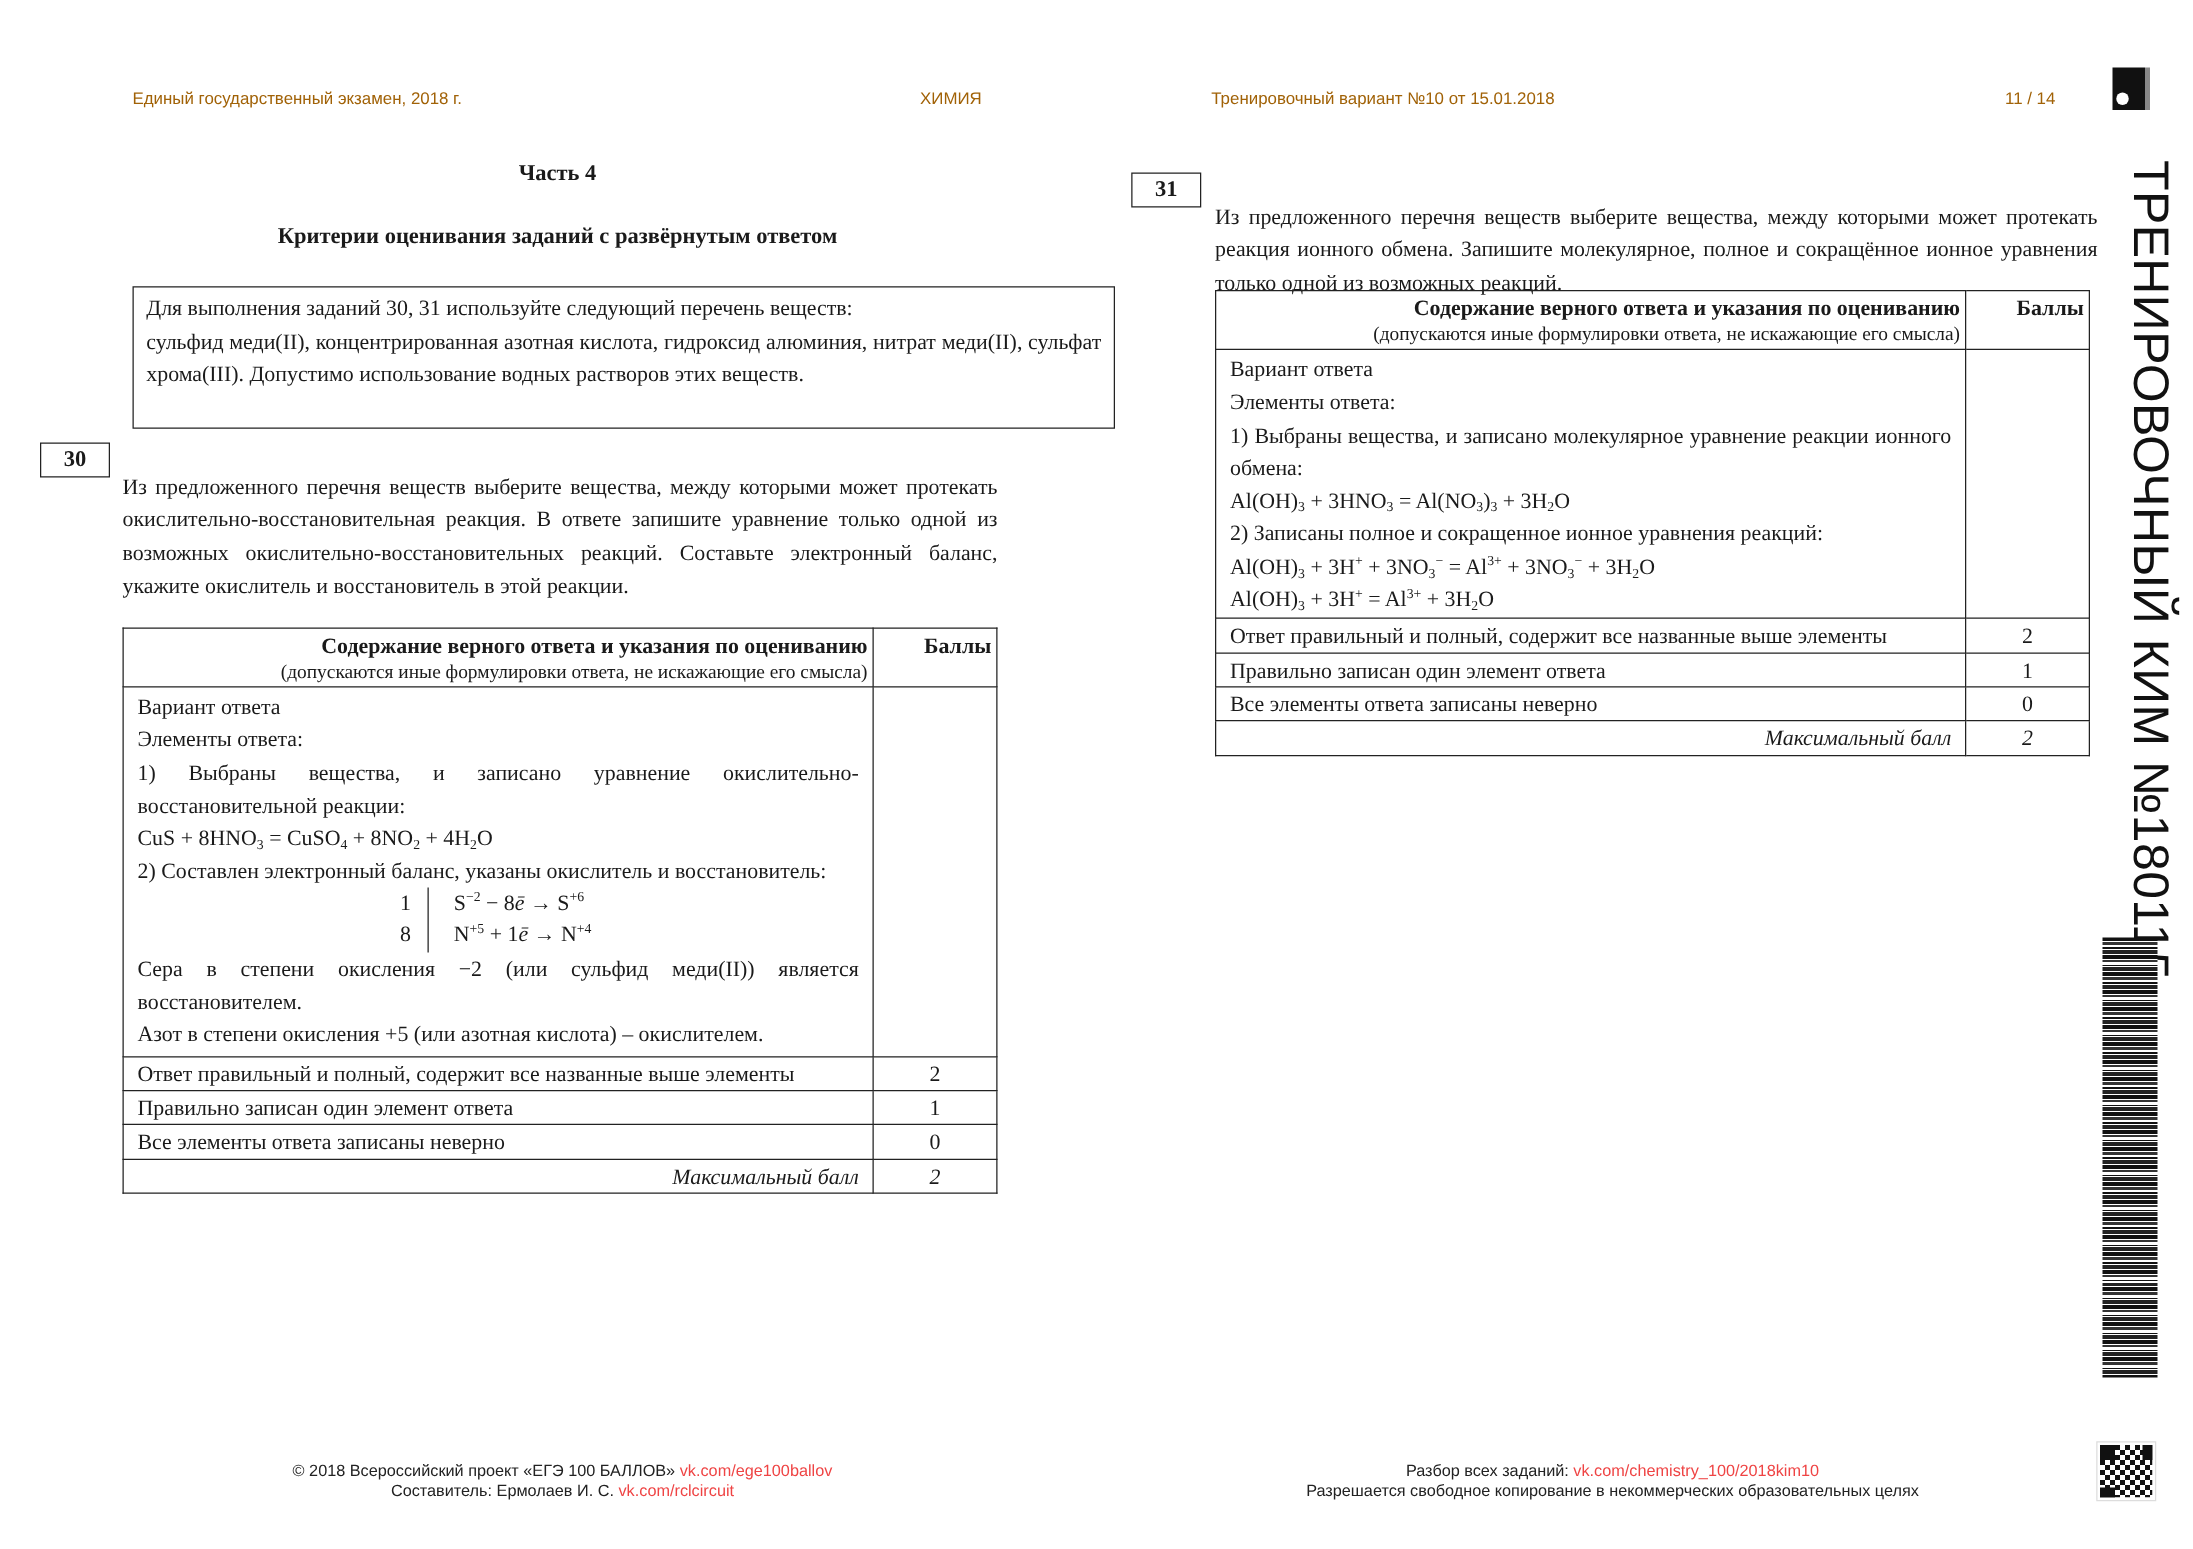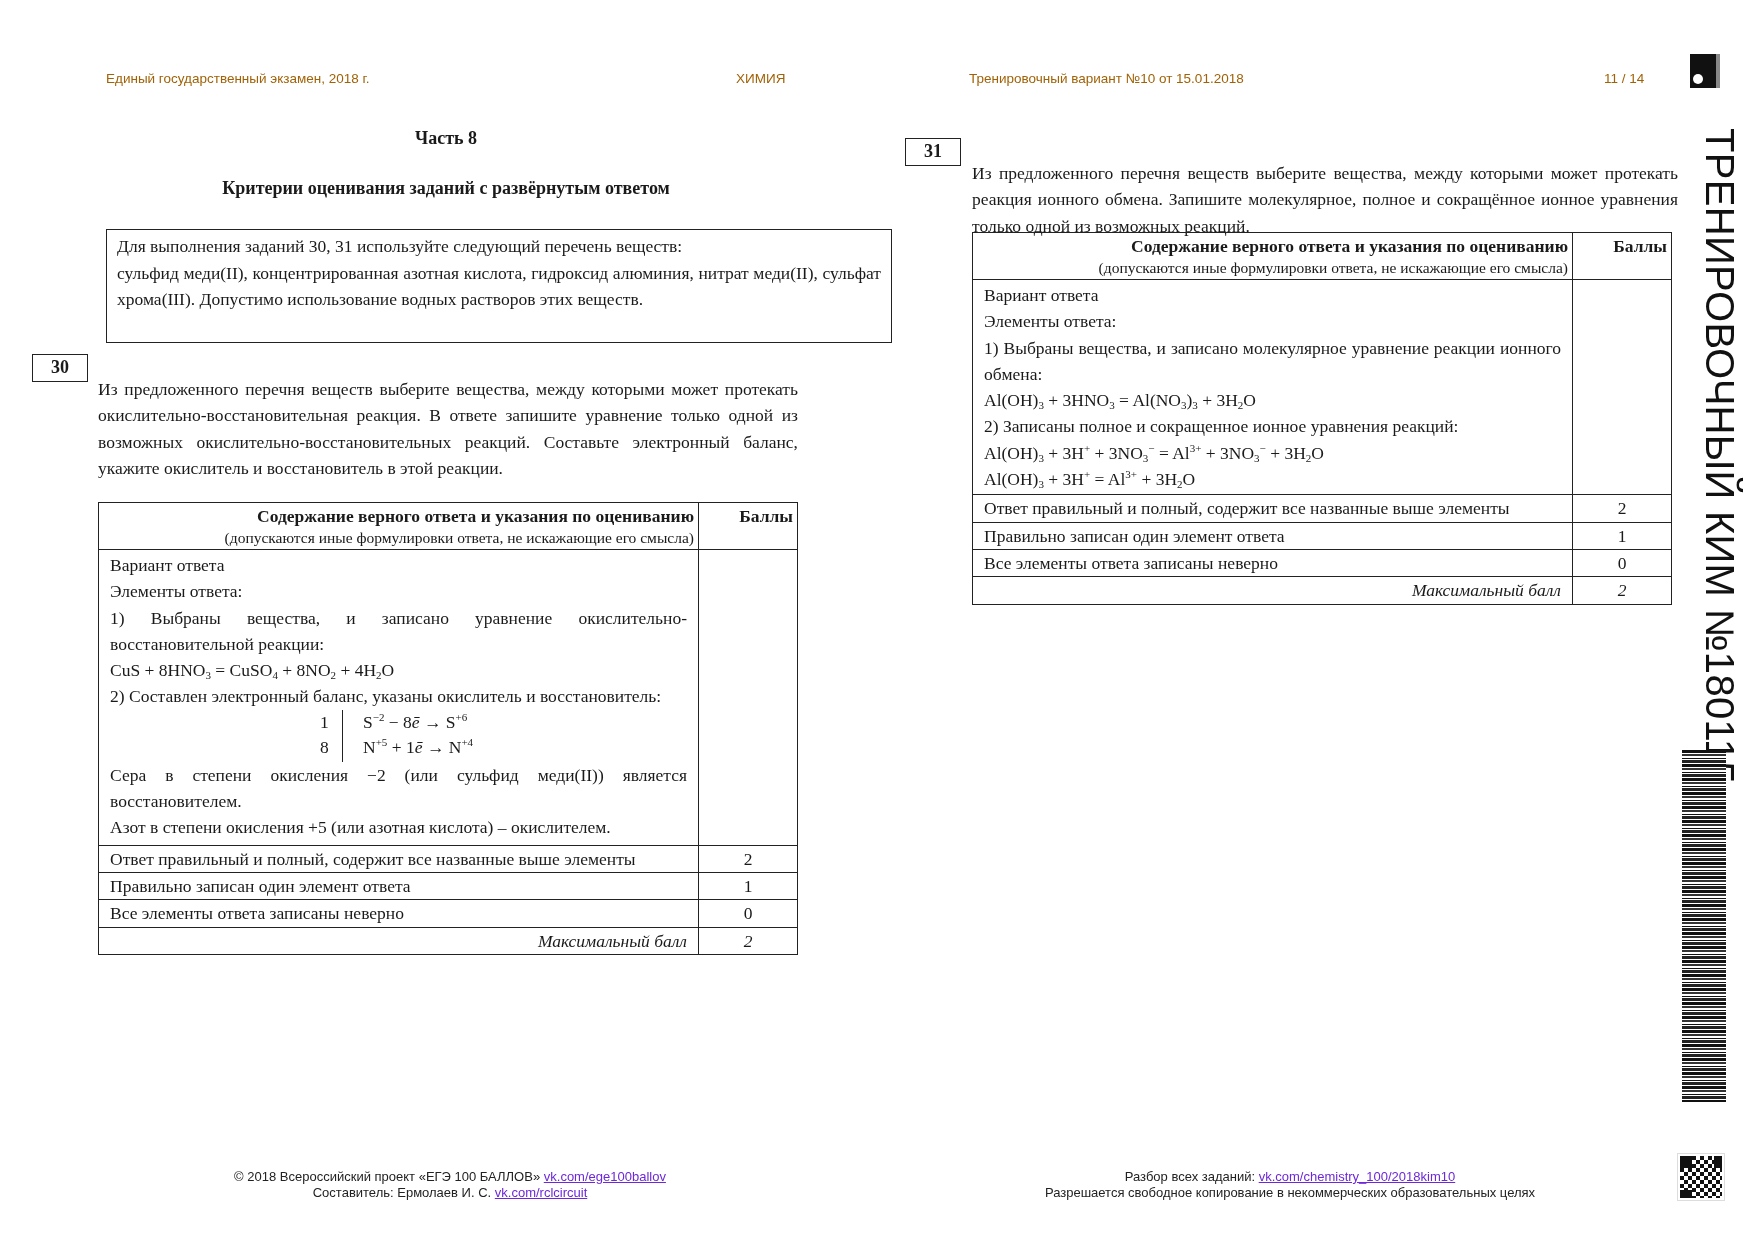--- a/index.html
+++ b/index.html
@@ -36,40 +36,40 @@
   .balance .coefs { width: 22px; text-align: right; padding-right: 6px; line-height: 25px; }
   .balance .halfs { border-left: 1.3px solid #222; padding-left: 20px; line-height: 25px; }
 
   .side-title { position: absolute; left: 1684px; top: 128px; width: 60px; height: 600px; }
   .side-title span { position: absolute; left: 0; top: 0; transform-origin: 0 0; transform: translate(58px, 0) rotate(90deg); white-space: nowrap; font-family: "Liberation Sans", sans-serif; font-size: 40px; color: #111; letter-spacing: 0.3px; }
 
   .barcode { position: absolute; left: 1682px; top: 750px; width: 44px; height: 352px;
     background: repeating-linear-gradient(to bottom, #111 0px, #111 3px, #fff 3px, #fff 4px, #333 4px, #333 6px, #fff 6px, #fff 8px, #111 8px, #111 9px, #fff 9px, #fff 10px, #222 10px, #222 13px, #fff 13px, #fff 14px); }
 
   .footer { position: absolute; font-family: "Liberation Sans", sans-serif; font-size: 13px; color: #222; text-align: center; line-height: 16px; }
-  .footer a { color: #6d28d9; text-decoration: underline; }
+  .footer a { color: #ef4444; }
 
   .qr { position: absolute; left: 1678px; top: 1154px; width: 46px; height: 46px;
     background:
       linear-gradient(#111,#111) 0 0/12px 12px no-repeat,
       linear-gradient(#111,#111) 34px 0/12px 12px no-repeat,
       linear-gradient(#111,#111) 0 34px/12px 12px no-repeat,
       repeating-conic-gradient(#111 0 25%, #fff 0 50%) 0 0/8px 8px;
     border: 2px solid #fff; outline: 1px solid #ddd; }
 </style>
 </head>
 <body>
 
 <div class="hdr" style="left:106px;">Единый государственный экзамен, 2018 г.</div>
 <div class="hdr" style="left:736px;">ХИМИЯ</div>
 <div class="hdr" style="left:969px;">Тренировочный вариант №10 от 15.01.2018</div>
 <div class="hdr" style="left:1604px;">11 / 14</div>
 <div class="corner-mark"></div>
 
-<div class="title" style="left:346px; top:128px; width:200px;">Часть 8</div>
+<div class="title" style="left:346px; top:128px; width:200px;">Часть 4</div>
 <div class="title" style="left:146px; top:178px; width:600px;">Критерии оценивания заданий с развёрнутым ответом</div>
 
 <div class="intro-box">
   <div class="p1">Для выполнения заданий 30, 31 используйте следующий перечень веществ:</div>
   <div>сульфид меди(II), концентрированная азотная кислота, гидроксид алюминия, нитрат меди(II), сульфат хрома(III). Допустимо использование водных растворов этих веществ.</div>
 </div>
 
 <div class="task-num" style="left:32px; top:354px;">30</div>
 <div class="task-text" style="left:98px; top:356px; width:700px;">Из предложенного перечня веществ выберите вещества, между которыми может протекать окислительно-восстановительная реакция. В ответе запишите уравнение только одной из возможных окислительно-восстановительных реакций. Составьте электронный баланс, укажите окислитель и восстановитель в этой реакции.</div>
 

